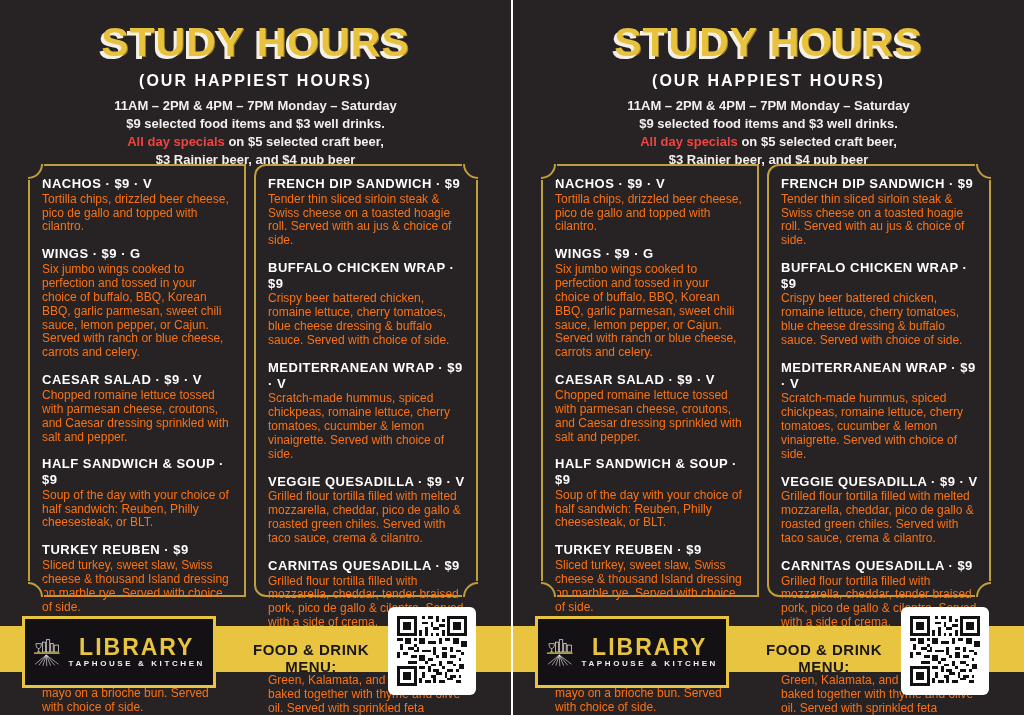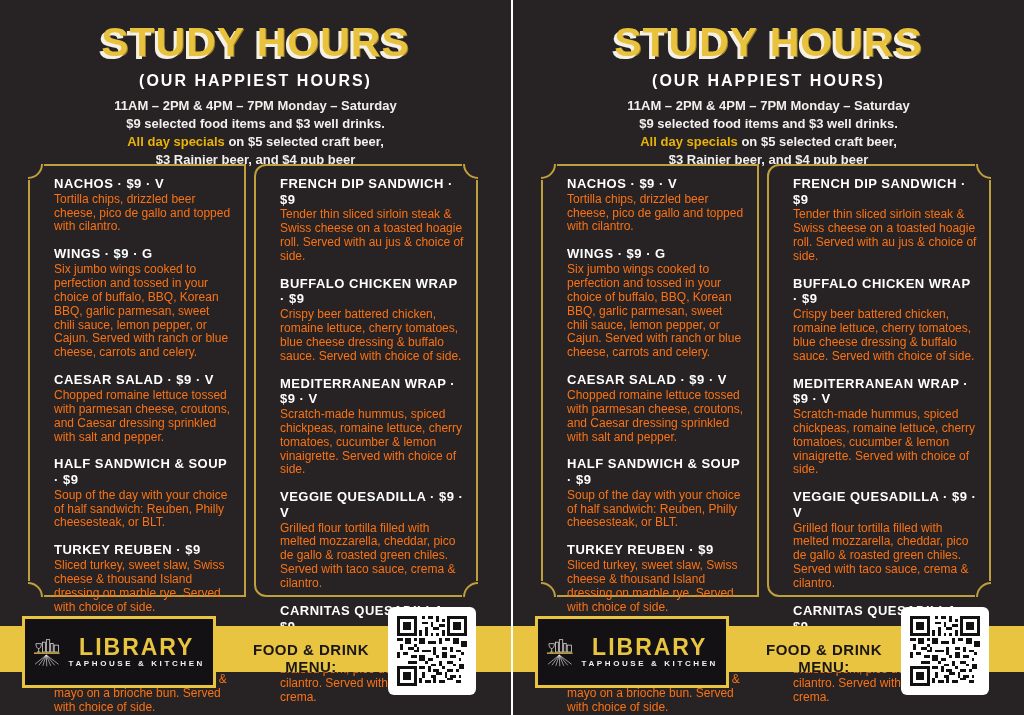--- a/index.html
+++ b/index.html
@@ -8,25 +8,25 @@
   #page { display:flex; width:816px; height:715px; }
   .panel { position:relative; width:511px; height:715px; background:#272223; flex:0 0 511px; overflow:hidden; }
   .divider { flex:0 0 2px; background:#ffffff; height:715px; }
 
   
   .hdr { text-align:center; padding-top:22px; }
   .title { font-size:41px; font-weight:bold; letter-spacing:1px; color:#e8c23c;
            text-shadow:-3px 3px 0 #f4f0e5, 1px 1px 0 #9a7f28; line-height:1; }
   .subtitle { margin-top:9px; font-size:16px; font-weight:bold; letter-spacing:2px; color:#ffffff; }
   .hdr-lines { margin-top:7px; font-size:13px; font-weight:bold; color:#f2f0ee; line-height:1.38; }
-  .hl { color:#eab308; }
+  .hl { color:#ef4444; }
 
   
   .menu { position:absolute; left:28px; top:164px; width:450px; height:433px; display:flex; gap:8px; }
-  .box { position:relative; border:2px solid #bf9f3c; background:#272223; padding:10px 11px 8px 24px; }
+  .box { position:relative; border:2px solid #bf9f3c; background:#272223; padding:10px 11px 8px 12px; }
   .col-l { flex:0 0 218px; }
   .col-r { flex:1 1 auto;border-radius:12px; }
 
   
   .corner { position:absolute; width:16px; height:16px; background:#272223; overflow:hidden; }
   .corner::after { content:""; position:absolute; width:26px; height:26px; border:2px solid #bf9f3c; border-radius:50%; }
   .c-tl { top:-2px; left:-2px; }  .c-tl::after { left:-15px; top:-15px; }
   .c-tr { top:-2px; right:-2px; } .c-tr::after { right:-15px; top:-15px; }
   .c-bl { bottom:-2px; left:-2px; }  .c-bl::after { left:-15px; bottom:-15px; }
   .c-br { bottom:-2px; right:-2px; } .c-br::after { right:-15px; bottom:-15px; }

